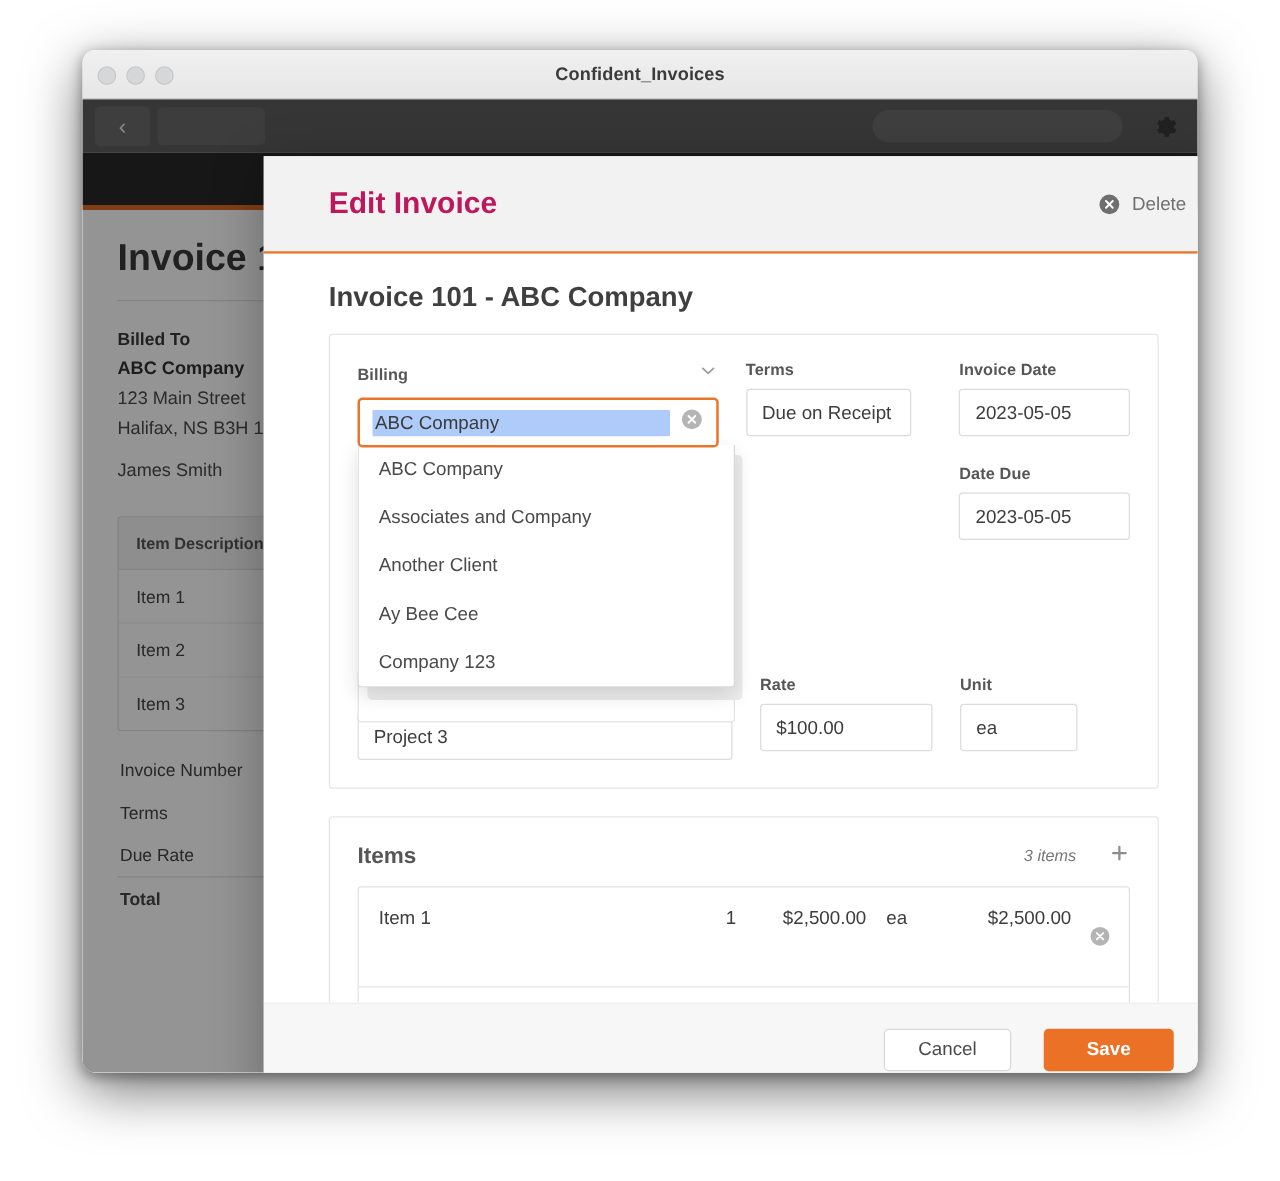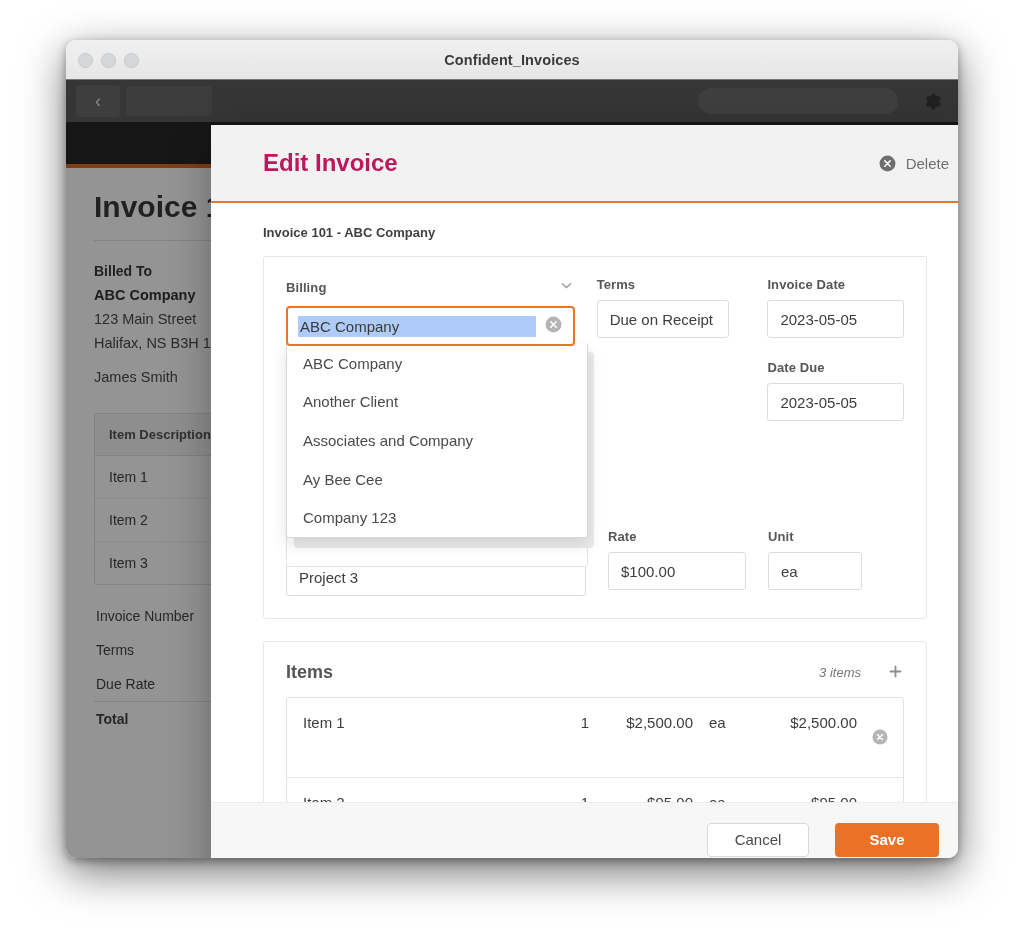--- a/index.html
+++ b/index.html
@@ -176,21 +176,21 @@
 
   .modal-body {
     flex: 1;
     background: #ffffff;
     padding: 0 52px;
     box-sizing: border-box;
     position: relative;
     overflow: hidden;
   }
   .inv-sub {
-    font-size: 13px; font-weight: bold; color: #3f3f3f;
+    font-size: 22px; font-weight: bold; color: #3f3f3f;
     padding: 22px 0 16px 0;
   }
 
   .card {
     border: 1px solid #e6e6e6;
     border-radius: 3px;
     padding: 20px 22px 22px 22px;
     position: relative;
   }
   .card + .card { margin-top: 22px; }
@@ -482,22 +482,22 @@
                   <span class="clear-ic">
                     <svg width="19" height="19" viewBox="0 0 24 24">
                       <circle cx="12" cy="12" r="10" fill="#b4b4b4"></circle>
                       <path stroke="#ffffff" stroke-width="2" stroke-linecap="round" d="M8.6 8.6l6.8 6.8M15.4 8.6l-6.8 6.8"></path>
                     </svg>
                   </span>
                 </div>
 
                 <div class="dropdown">
                   <div class="dd-item">ABC Company</div>
+                  <div class="dd-item">Associates and Company</div>
                   <div class="dd-item">Another Client</div>
-                  <div class="dd-item">Associates and Company</div>
                   <div class="dd-item">Ay Bee Cee</div>
                   <div class="dd-item">Company 123</div>
                 </div>
               </div>
             </div>
 
             <div class="col-terms">
               <div class="field-label">Terms</div>
               <div class="input">
                 <span title="Terms">Due on Receipt</span>

